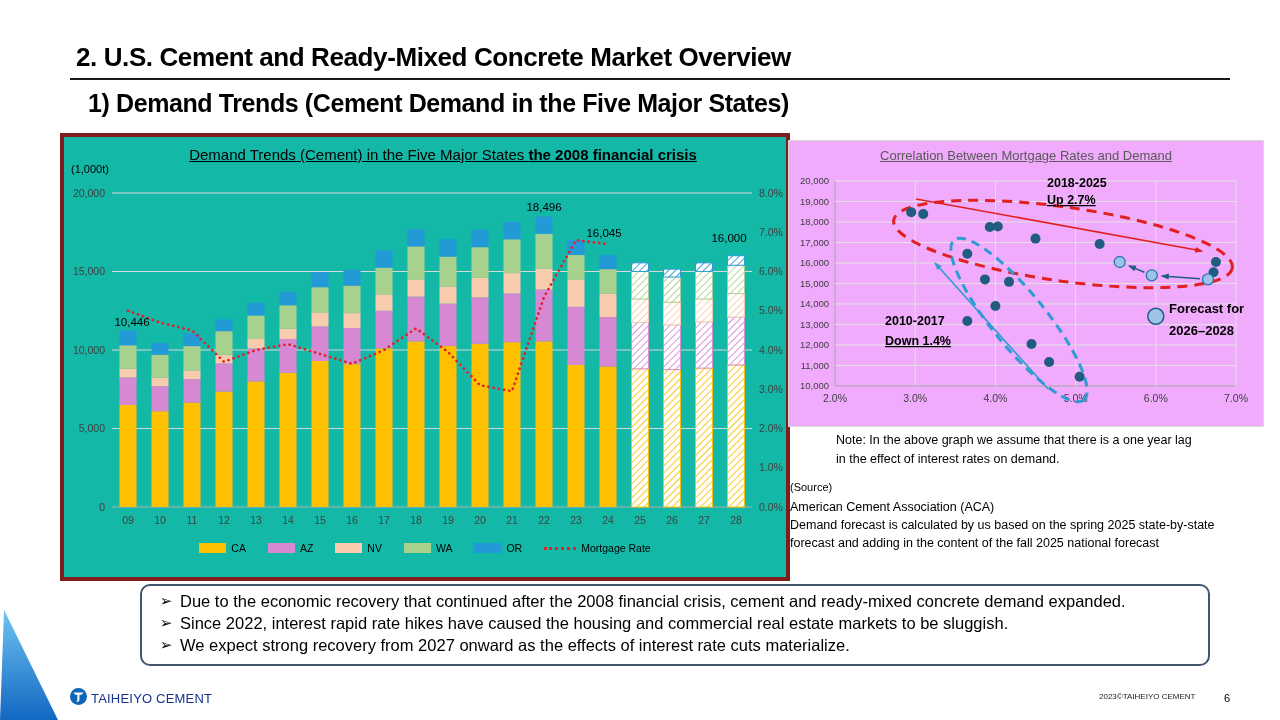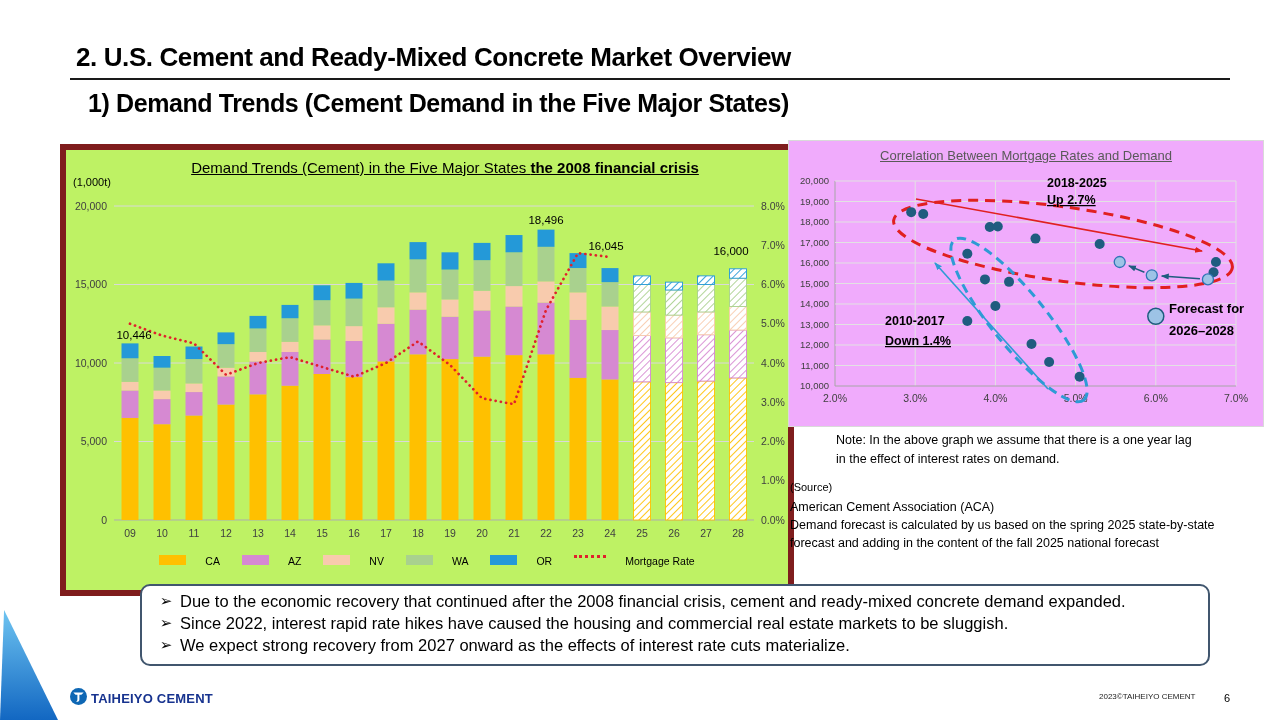--- a/index.html
+++ b/index.html
@@ -8,47 +8,47 @@
   .corner-top{position:absolute;left:0;top:0;width:58px;height:110px;
 able        background:linear-gradient(150deg,#27b2c8 0%,#0c80b0 90%);
         clip-path:polygon(0 0,100% 0,0 100%);}
   .corner-bottom{position:absolute;left:0;top:610px;width:58px;height:110px;
         background:linear-gradient(180deg,#6ec4f1 0%,#1267c2 100%);
         clip-path:polygon(7% 0,100% 100%,0 100%);}
   .title{position:absolute;left:76px;top:42px;font-size:26px;font-weight:bold;letter-spacing:-0.4px;}
   .title-rule{position:absolute;left:70px;top:78px;width:1160px;height:2px;background:#1a1a1a;}
   .subtitle{position:absolute;left:88px;top:89px;font-size:25px;font-weight:bold;letter-spacing:-0.4px;}
 
-  .left-panel{position:absolute;left:60px;top:144px;width:722px;height:440px;border:6px solid #7f1d1d;background:#bef264;}
+  .left-panel{position:absolute;left:60px;top:133px;width:722px;height:440px;border:4px solid #7f1d1d;background:#14b8a6;}
   .lc-title{position:absolute;left:0;right:0;top:9px;text-align:center;font-size:15px;padding-left:36px;white-space:nowrap;}
   .lc-title .t1{text-decoration:underline;}
   .lc-title .t2{font-weight:bold;text-decoration:underline;}
   .lc-unit{position:absolute;left:7px;top:26px;font-size:11px;}
   #barChart{position:absolute;left:0;top:30px;}
   .legend{position:absolute;left:0;right:0;top:405px;display:flex;justify-content:center;gap:22px;font-size:10.5px;align-items:center;}
-  .lg-item{display:flex;gap:19px;}
+  .lg-item{display:flex;align-items:center;gap:5px;}
   .lg-sw{width:27px;height:10px;display:inline-block;}
   .lg-line{width:32px;height:0;border-top:3px dotted #e0202c;display:inline-block;}
 
   .right-panel{position:absolute;left:788px;top:140px;width:474px;height:285px;border:1px solid #d9d9d9;background:#f0abfc;}
   .rc-title{margin-top:7px;text-align:center;font-size:13px;color:#595959;text-decoration:underline;}
   #scatterChart{position:absolute;left:0;top:26px;}
 
   .note{position:absolute;left:836px;top:431px;width:420px;font-size:12.5px;line-height:1.5;white-space:pre-line;}
   .source{position:absolute;left:790px;top:480px;width:452px;line-height:1.45;}
   .source-head{font-size:11px;margin-bottom:2px;}
   .source-line{font-size:12.5px;}
 
   .bullets{position:absolute;left:140px;top:584px;width:1070px;border:2px solid #41566e;border-radius:10px;
            background:#fff;padding:5px 14px 7px 10px;box-sizing:border-box;}
   .bullet{display:flex;font-size:16.5px;line-height:1.33;}
   .bullet .mk{width:28px;flex:none;text-align:center;font-size:15px;}
 
   .logo{position:absolute;left:70px;top:688px;display:flex;align-items:center;gap:4px;}
-  .logo-text{font-size:13px;font-weight:bold;color:#17338f;letter-spacing:0.2px;}
+  .logo-text{font-size:13px;font-weight:normal;color:#17338f;letter-spacing:0.2px;}
   .copyright{position:absolute;left:1099px;top:692px;font-size:8px;color:#222;}
   .page-number{position:absolute;left:1224px;top:692px;font-size:11px;}
   svg text{font-family:"Liberation Sans",sans-serif;}
 </style>
 </head>
 <body>
 
 <div class="slide">
   <div class="corner-top"></div>
   <div class="corner-bottom"></div>

